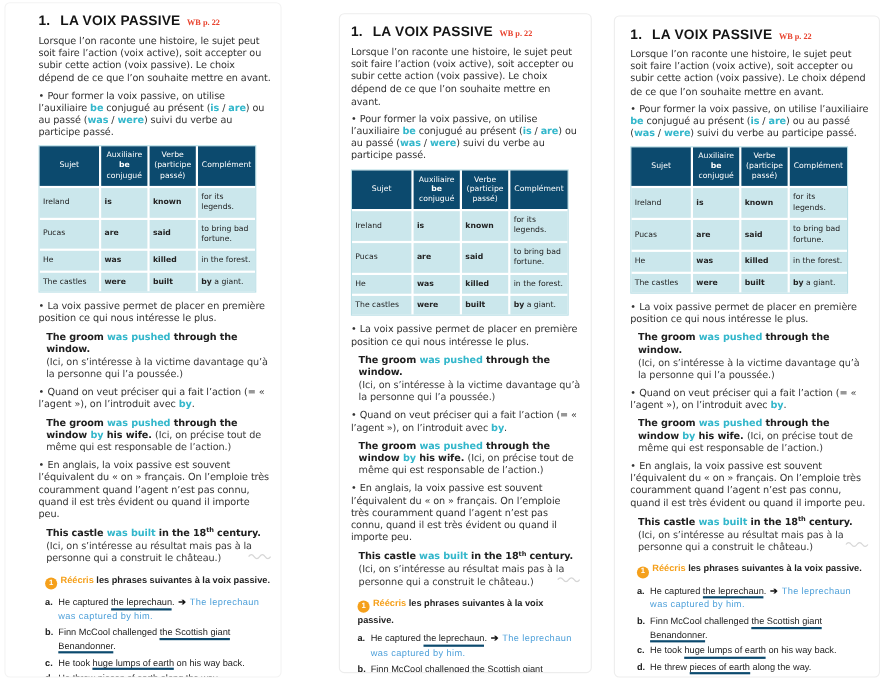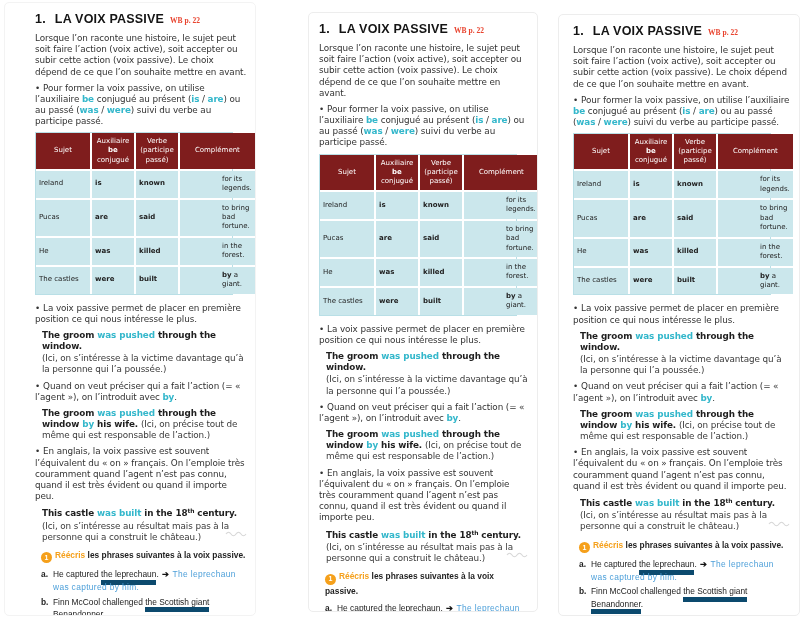--- a/index.html
+++ b/index.html
@@ -49,51 +49,51 @@
     display: grid;
     grid-template-columns: 54px 42px 42px 1fr;
     gap: 2px;
     background: #ffffff;
     border: 1px solid #b9dfe6;
     width: 198px;
     box-sizing: border-box;
     margin: 2px 0 8px 0;
   }
   .th {
-    background: #7f1d1d; color: #fff;
+    background: #0c4a6e; color: #fff;
     font-size: 7px; line-height: 1.3;
     display: flex; align-items: center; justify-content: center;
     padding: 4px 2px; text-align: center;
   }
   .cellwrap { text-align: center; width: 100%; }
   .thb { font-weight: bold; }
   .td {
     background: #CBE7EC; color: #222;
     font-size: 7px; line-height: 1.35;
     display: flex; align-items: center;
     padding: 4px 3px;
   }
-  .compwrap { display: inline; margin-left: 39px; }
+  .compwrap { display: inline; }
 
   .example-wrap { position: relative; }
   .scribble { position: absolute; right: -2px; bottom: 6px; opacity: .8; }
 
   .exercise { margin: 6px 0 0 6px; font-family: "Liberation Sans", sans-serif; }
   .ex-head { font-size: 8.4px; line-height: 1.45; margin: 0 0 5px 0; color: #1f1f1f; }
   .num-badge {
     display: inline-flex; align-items: center; justify-content: center;
     width: 11px; height: 11px; border-radius: 50%;
     background: #F5A01B; color: #fff; font-size: 7px; font-weight: bold;
     vertical-align: -2px; margin-right: 3px; flex: none;
   }
   .orange { color: #F5A01B; }
   .item { display: flex; font-size: 8.4px; line-height: 1.5; color: #222; margin-bottom: 2px; }
   .ilabel { width: 12px; flex: none; font-weight: bold; }
   .ibody { flex: 1; }
-  .u { border-bottom: 5px solid #0c4a6e; padding-bottom: .5px; }
+  .u { border-bottom: 2px solid #0c4a6e; padding-bottom: .5px; }
   .arrow { font-weight: bold; color: #111; margin: 0 1px; }
   .answer { color: #4C9FD9; letter-spacing: .35px; }
 </style>
 </head>
 <body>
 
 <div class="page page1">
   <div class="content">
 
     <div class="heading">

